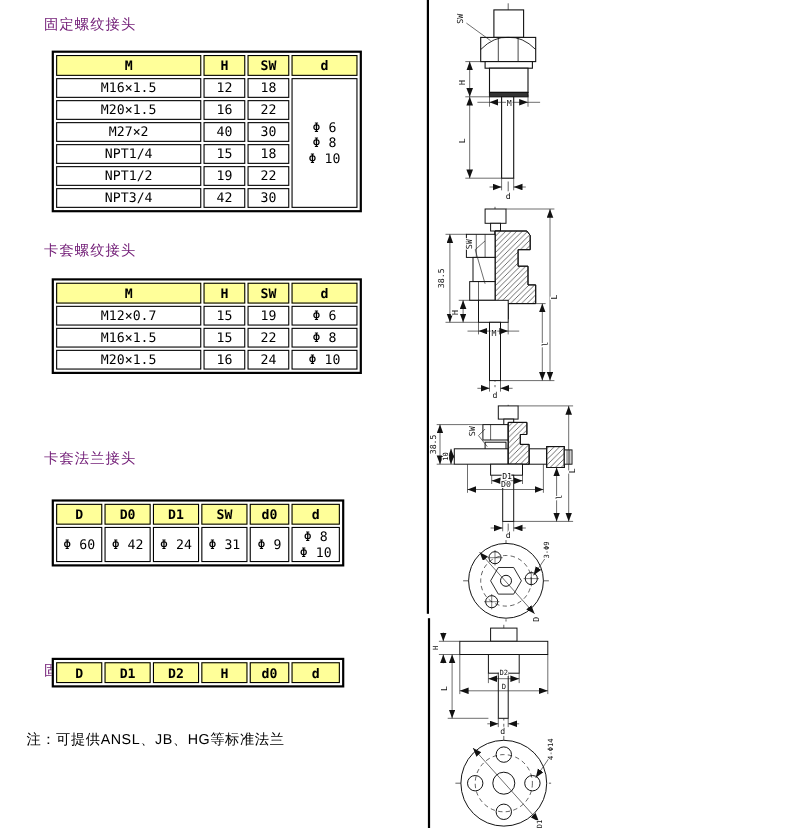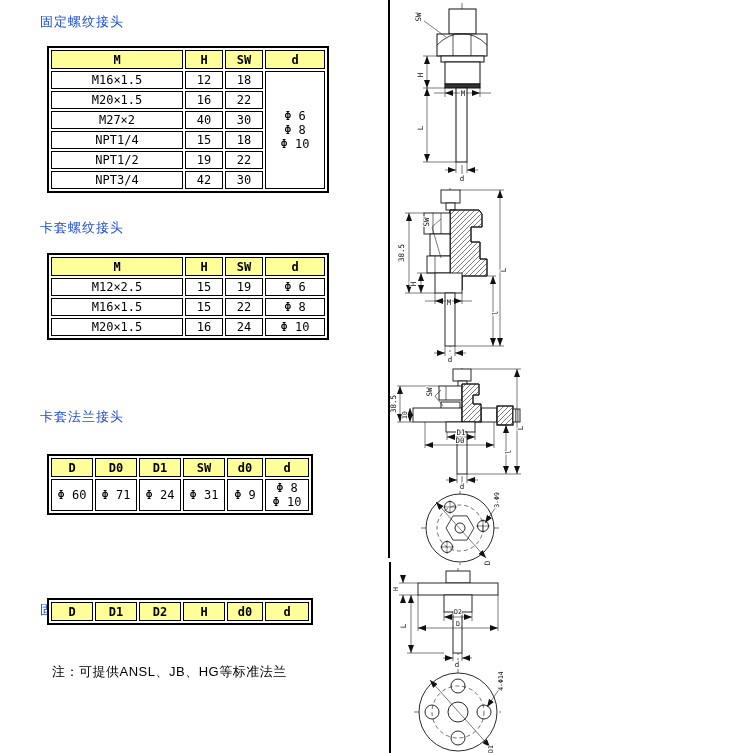--- a/index.html
+++ b/index.html
@@ -4,24 +4,24 @@
 <style>
   html,body{margin:0;padding:0;}
   body{
     width:731px;height:753px;position:relative;overflow:hidden;
     background:#ffffff;
     font-family:"Liberation Sans","DejaVu Sans",sans-serif;
     color:#000;
   }
   .sec-title{
     position:absolute;left:40px;
-    font-size:13px;letter-spacing:1px;color:#1d4ed8;
+    font-size:13px;letter-spacing:1px;color:#701a75;
   }
   .note{
-    position:absolute;left:52px;top:663px;
+    position:absolute;left:24px;top:663px;
     font-size:13px;letter-spacing:.5px;
   }
   table.spec{
     position:absolute;left:47px;
     border-collapse:separate;border-spacing:2px;
     border:2px solid #000;background:#fff;table-layout:fixed;
   }
   table.spec th,table.spec td{
     border:1.5px solid #000;background:#fff;
     font:12px "DejaVu Sans Mono","Liberation Mono",monospace;
@@ -105,21 +105,21 @@
       <col style="width:60px">
     </colgroup>
   <tbody>
       <tr>
     <th>M</th>
     <th>H</th>
     <th>SW</th>
     <th>d</th>
   </tr>
   <tr>
-    <td>M12×2.5</td>
+    <td>M12×0.7</td>
     <td>15</td>
     <td>19</td>
     <td>Φ 6</td>
   </tr>
   <tr>
     <td>M16×1.5</td>
     <td>15</td>
     <td>22</td>
     <td>Φ 8</td>
   </tr>
@@ -145,21 +145,21 @@
       <tr>
     <th>D</th>
     <th>D0</th>
     <th>D1</th>
     <th>SW</th>
     <th>d0</th>
     <th>d</th>
   </tr>
   <tr style="height:32px">
     <td>Φ 60</td>
-    <td>Φ 71</td>
+    <td>Φ 42</td>
     <td>Φ 24</td>
     <td>Φ 31</td>
     <td>Φ 9</td>
     <td>
       <div>Φ 8</div>
       <div>Φ 10</div>
     </td>
   </tr>
 </tbody>
   </table>

